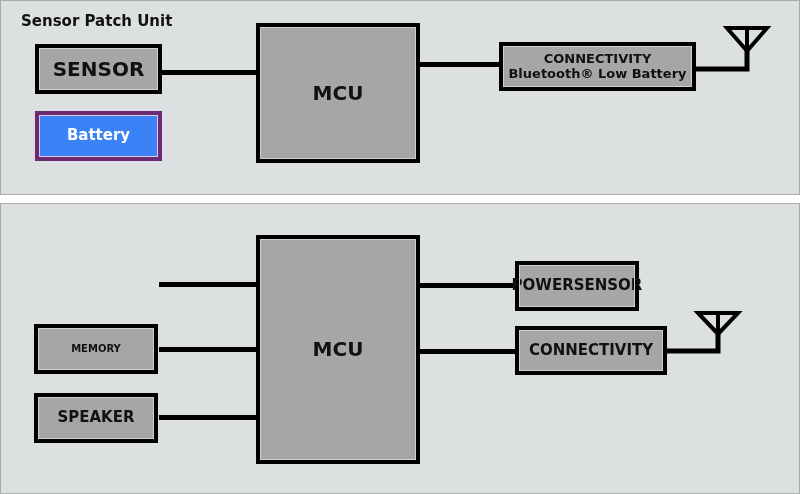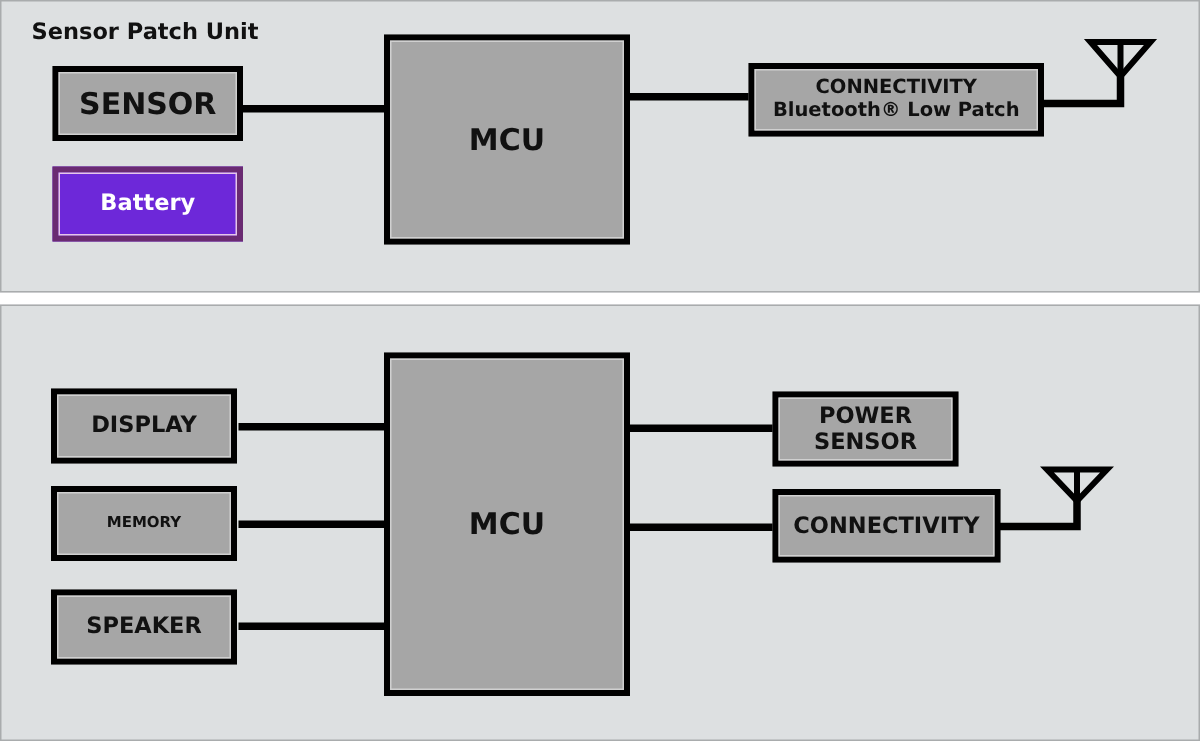--- a/index.html
+++ b/index.html
@@ -1,21 +1,21 @@
 <!DOCTYPE html>
 <html><head>
 <meta charset="utf-8">
 <style>
   html,body{margin:0;padding:0;}
   body{width:800px;height:494px;background:#fff;position:relative;overflow:hidden;font-family:"DejaVu Sans",sans-serif;}
   .panel{position:absolute;background:#dde0e1;border:1px solid #a9acad;box-sizing:border-box;}
   .panel-title{position:absolute;font-weight:bold;font-size:15px;color:#111;white-space:nowrap;}
   .box{position:absolute;box-sizing:border-box;border:4px solid #000;background:#a6a6a6;display:flex;align-items:center;justify-content:center;text-align:center;font-weight:bold;color:#111;line-height:1.15;}
   .box::after{content:"";position:absolute;inset:0;border:1px solid #d0d0d0;pointer-events:none;}
-  .box.purple{border-color:#6a2b72;background:#6d28d9;color:#fff;}
+  .box.purple{border-color:#6a2b72;background:#3b82f6;color:#fff;}
   .box.purple::after{border-color:#e6c6e8;}
   .line{position:absolute;background:#000;}
   .antenna{position:absolute;}
 </style>
 </head>
 <body>
 
 <div class="panel" style="left:0;top:0;width:800px;height:195px;">
   <div class="panel-title" style="left:20px;top:11px;">Sensor Patch Unit</div>
 
@@ -30,54 +30,51 @@
   <div class="line" style="left:161px;top:69px;width:95px;height:5px;"></div>
 
   <div class="box" style="left:255px;top:22px;width:164px;height:140px;font-size:20px;">
     <span>MCU</span>
   </div>
 
   <div class="line" style="left:419px;top:61px;width:80px;height:5px;"></div>
 
   <div class="box" style="left:498px;top:41px;width:197px;height:49px;font-size:13px;flex-direction:column;">
     <span>CONNECTIVITY</span>
-    <span>Bluetooth® Low Patch</span>
+    <span>Bluetooth® Low Battery</span>
   </div>
 
   <svg class="antenna" style="left:694px;top:22px;" width="80" height="50" viewBox="0 0 80 50">
     <polyline points="0,46 52,46 52,28" fill="none" stroke="#000" stroke-width="5"></polyline>
     <polygon points="32,5 72,5 52,28" fill="none" stroke="#000" stroke-width="4" stroke-linejoin="miter"></polygon>
     <line x1="52" y1="5" x2="52" y2="28" stroke="#000" stroke-width="4"></line>
   </svg>
 </div>
 
 <div class="panel" style="left:0;top:203px;width:800px;height:291px;">
 
-  <div class="box" style="left:33px;top:55px;width:124px;height:50px;font-size:15px;">
-    <span>DISPLAY</span>
-  </div>
   <div class="box" style="left:33px;top:120px;width:124px;height:50px;font-size:10px;">
     <span>MEMORY</span>
   </div>
   <div class="box" style="left:33px;top:189px;width:124px;height:50px;font-size:15px;align-items:center;">
     <span>SPEAKER</span>
   </div>
 
   <div class="line" style="left:158px;top:78px;width:97px;height:5px;"></div>
   <div class="line" style="left:158px;top:143px;width:97px;height:5px;"></div>
   <div class="line" style="left:158px;top:211px;width:97px;height:5px;"></div>
 
   <div class="box" style="left:255px;top:31px;width:164px;height:229px;font-size:20px;">
     <span>MCU</span>
   </div>
 
   <div class="line" style="left:419px;top:79px;width:96px;height:5px;"></div>
   <div class="line" style="left:419px;top:145px;width:96px;height:5px;"></div>
 
-  <div class="box" style="left:514px;top:57px;width:124px;height:50px;font-size:15px;flex-direction:column;">
+  <div class="box" style="left:514px;top:57px;width:124px;height:50px;font-size:15px;flex-direction:row;">
     <span>POWER</span>
     <span>SENSOR</span>
   </div>
 
   <div class="box" style="left:514px;top:122px;width:152px;height:49px;font-size:15px;">
     <span>CONNECTIVITY</span>
   </div>
 
   <svg class="antenna" style="left:665px;top:104px;" width="80" height="50" viewBox="0 0 80 50">
     <polyline points="0,43 52,43 52,26" fill="none" stroke="#000" stroke-width="5"></polyline>

